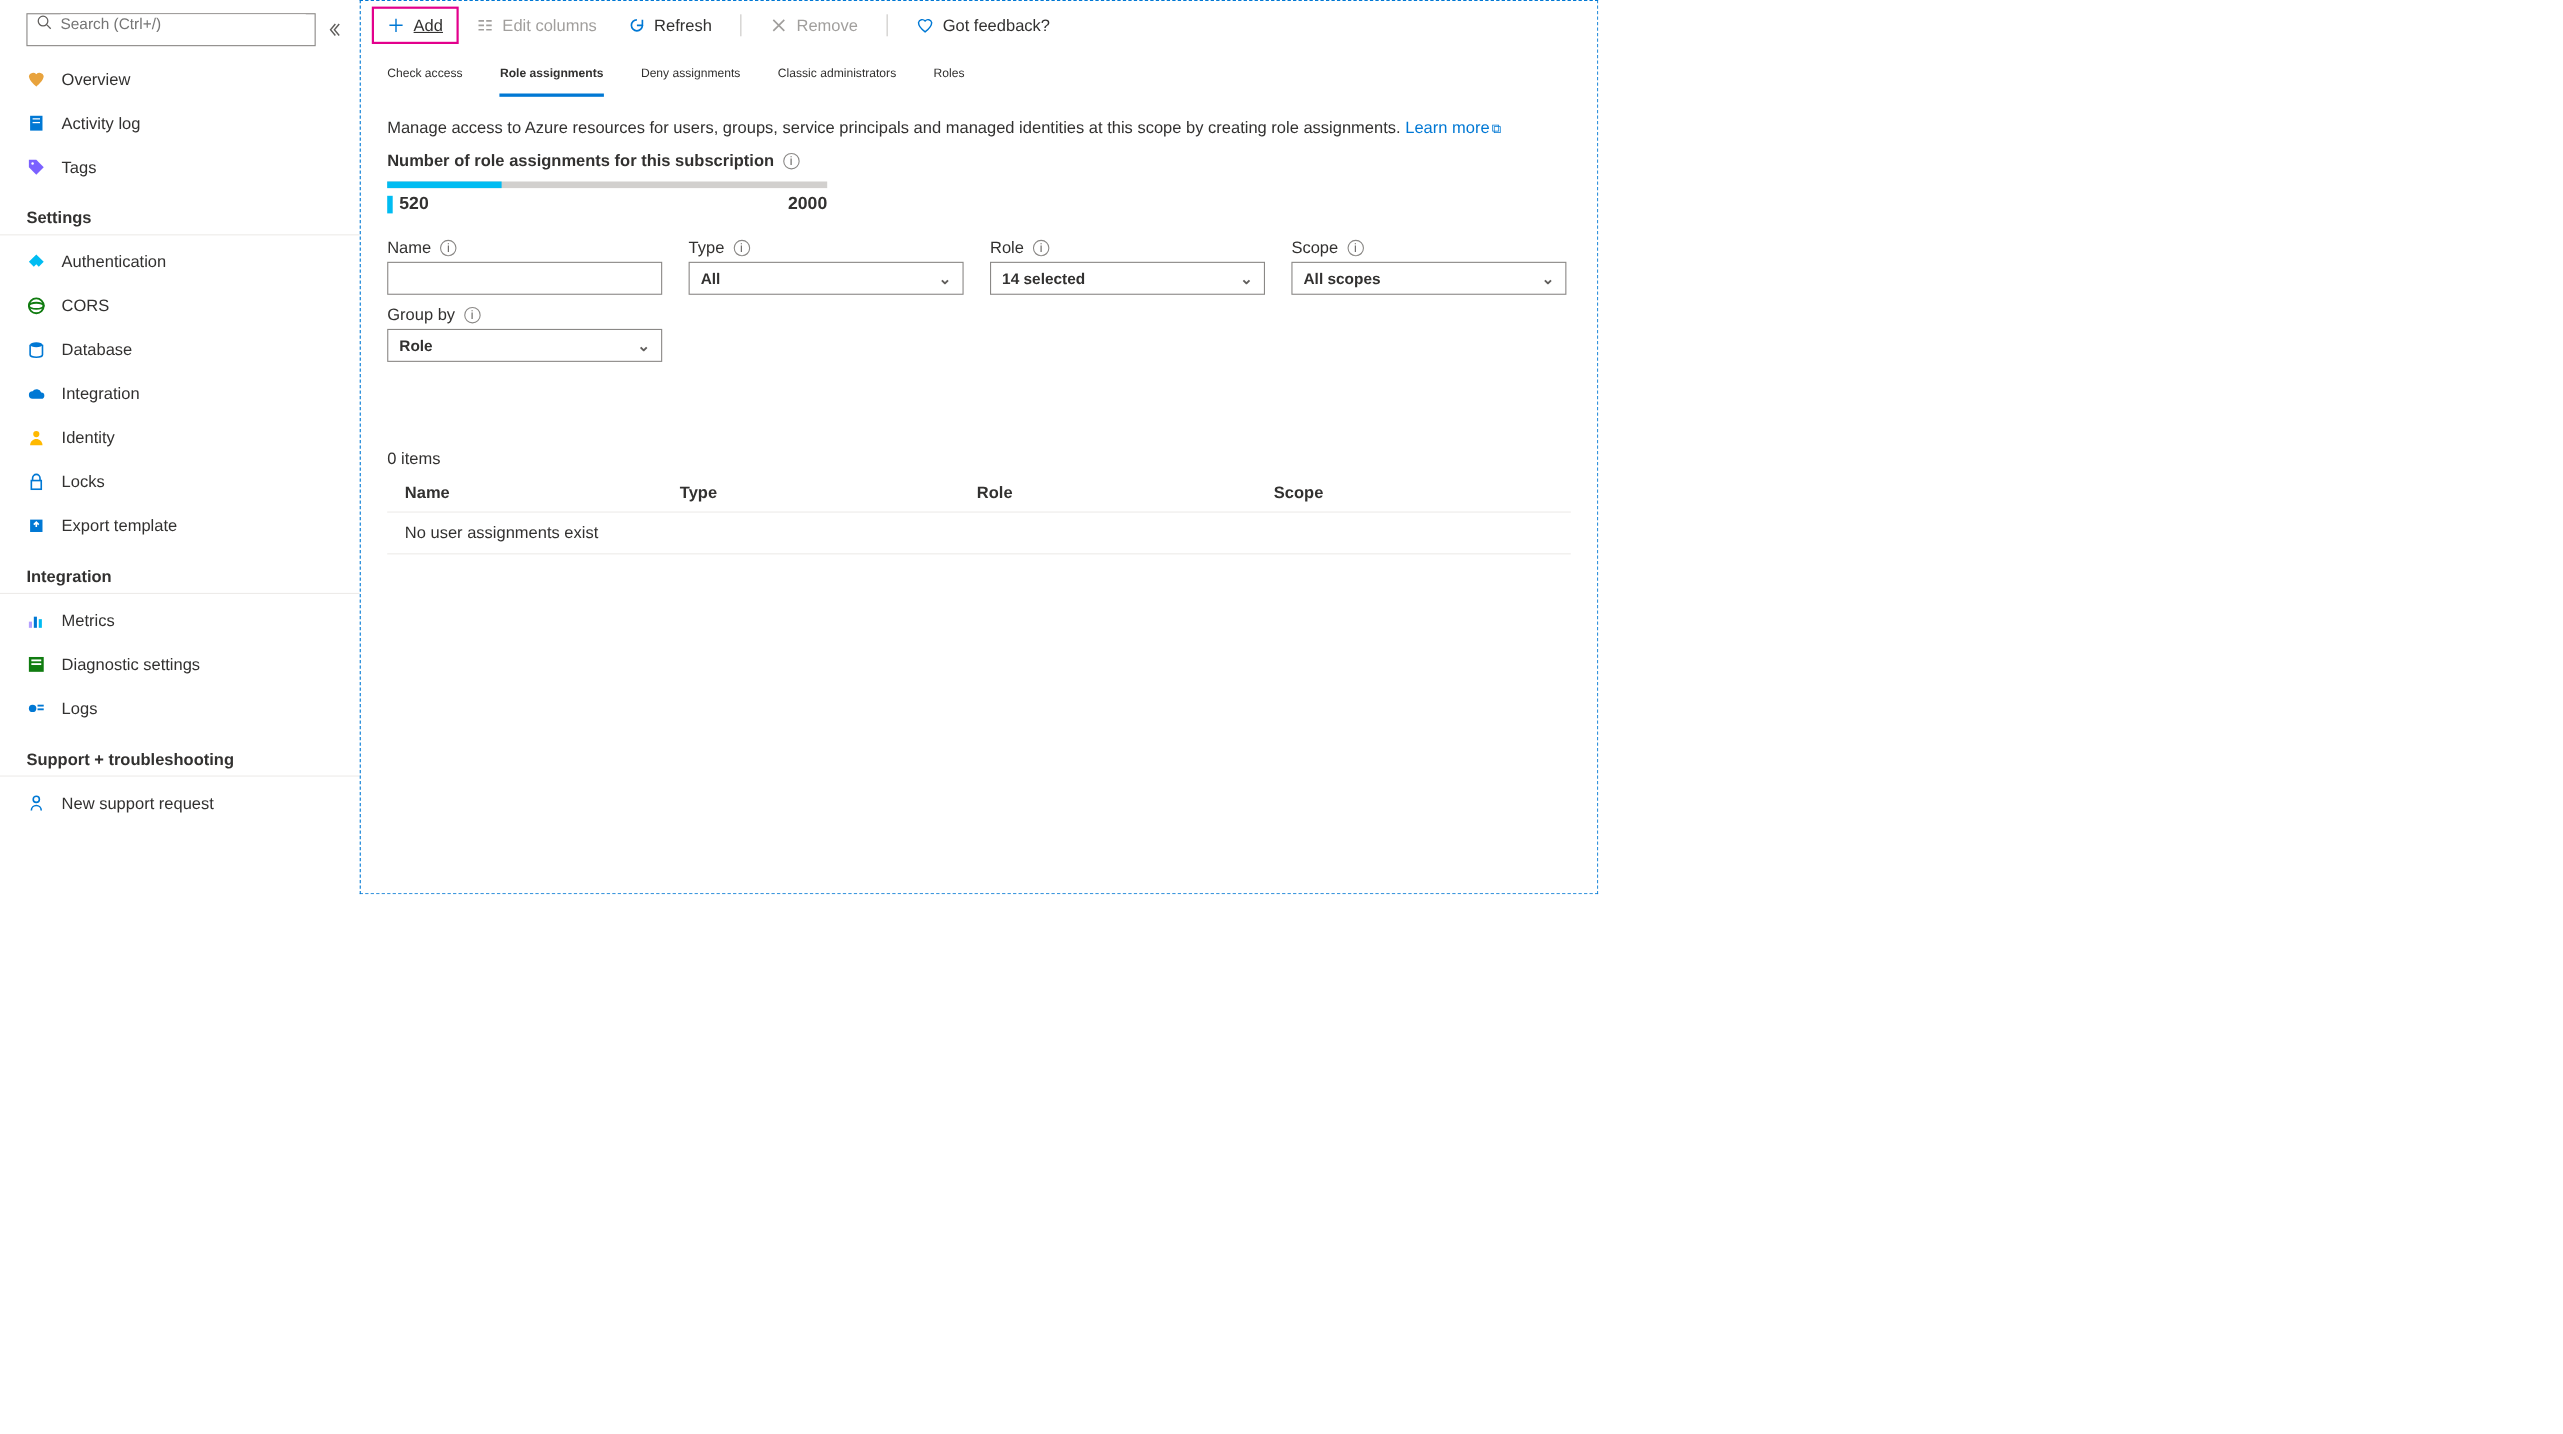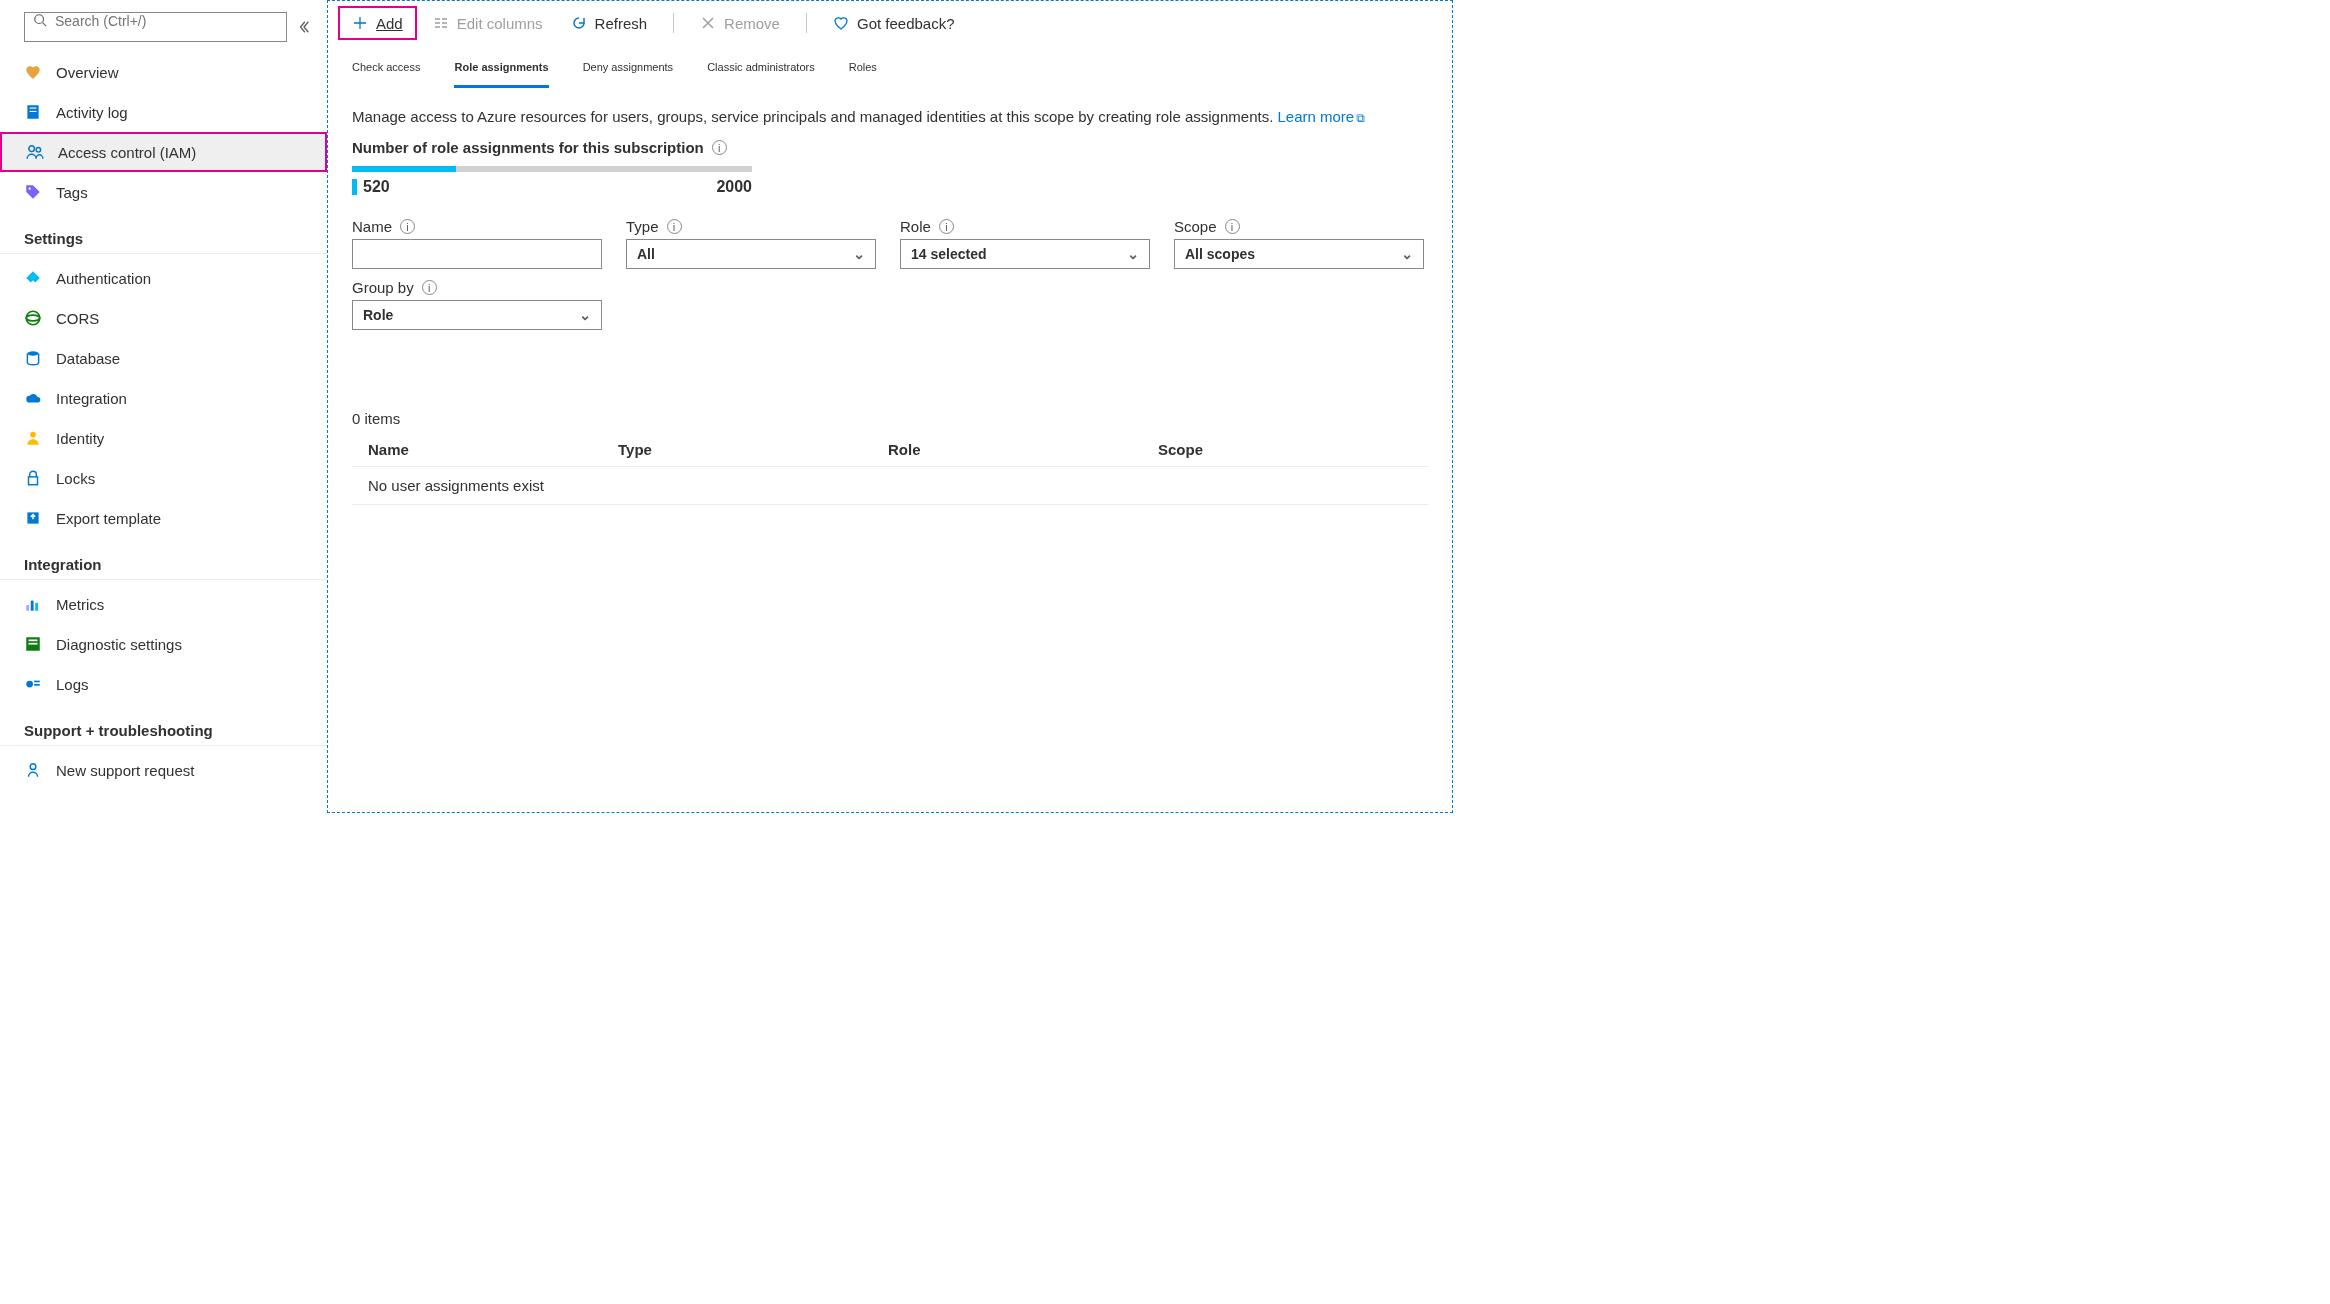--- a/index.html
+++ b/index.html
@@ -253,30 +253,20 @@
       <div class="nav-item">
         <span class="icon">
           <svg width="18" height="18" viewBox="0 0 16 16">
             <rect x="3" y="2" width="10" height="12" fill="#0078d4"></rect>
             <rect x="5" y="4" width="6" height="1" fill="#fff"></rect>
             <rect x="5" y="7" width="6" height="1" fill="#fff"></rect>
           </svg>
         </span>
         <span>Activity log</span>
       </div>
-      <div class="nav-item selected highlight-red">
-        <span class="icon">
-          <svg width="18" height="18" viewBox="0 0 16 16">
-            <circle cx="5" cy="5" r="2.5" fill="none" stroke="#0078d4" stroke-width="1.3"></circle>
-            <circle cx="11" cy="6" r="2" fill="none" stroke="#0078d4" stroke-width="1.3"></circle>
-            <path d="M1 14c0-2.5 2-4 4-4s4 1.5 4 4M9 14c0-2 1.5-3.5 3-3.5s3 1.5 3 3.5" fill="none" stroke="#0078d4" stroke-width="1.3"></path>
-          </svg>
-        </span>
-        <span>Access control (IAM)</span>
-      </div>
       <div class="nav-item">
         <span class="icon">
           <svg width="18" height="18" viewBox="0 0 16 16">
             <path d="M2 2h6l6 6-6 6-6-6z" fill="#7b61ff"></path>
             <circle cx="5" cy="5" r="1" fill="#fff"></circle>
           </svg>
         </span>
         <span>Tags</span>
       </div>
     </div>

